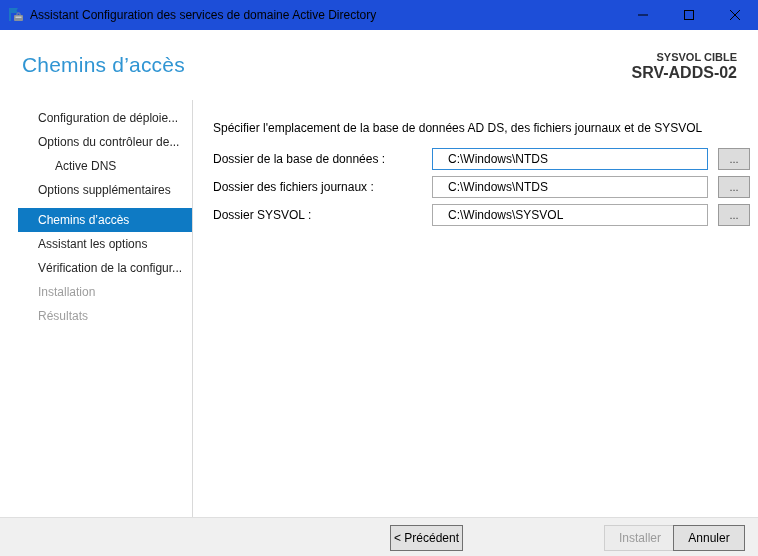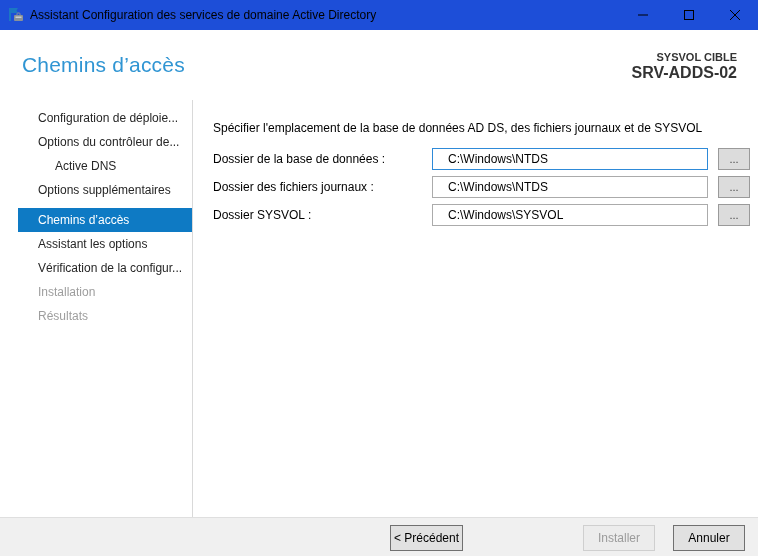--- a/index.html
+++ b/index.html
@@ -65,21 +65,21 @@
     position:absolute; left:0; top:517px; width:758px; height:39px;
     background:#f0f0f0; border-top:1px solid #dfdfdf;
   }
   .btn {
     position:absolute; top:7px; height:26px; font-family:"Liberation Sans",sans-serif;
     font-size:12px; color:#000; background:#e1e1e1; border:1px solid #707070;
     text-align:center; cursor:default; padding:0;
   }
   .btn-prev    { left:390px; width:73px; }
   .btn-next    { left:480px; width:68px; border:2px solid #0078d7;margin-top:44px; }
-  .btn-install { left:583px; width:72px; background:#ececec; border:1px solid #cfcfcf; color:#9b9b9b; }
+  .btn-install { left:604px; width:72px; background:#ececec; border:1px solid #cfcfcf; color:#9b9b9b; }
   .btn-cancel  { left:673px; width:72px; }
 </style>
 </head>
 <body>
 
 <div class="window">
 
   <div class="titlebar">
     <span class="titlebar-icon">
       <svg width="16" height="16" viewBox="0 0 16 16">

